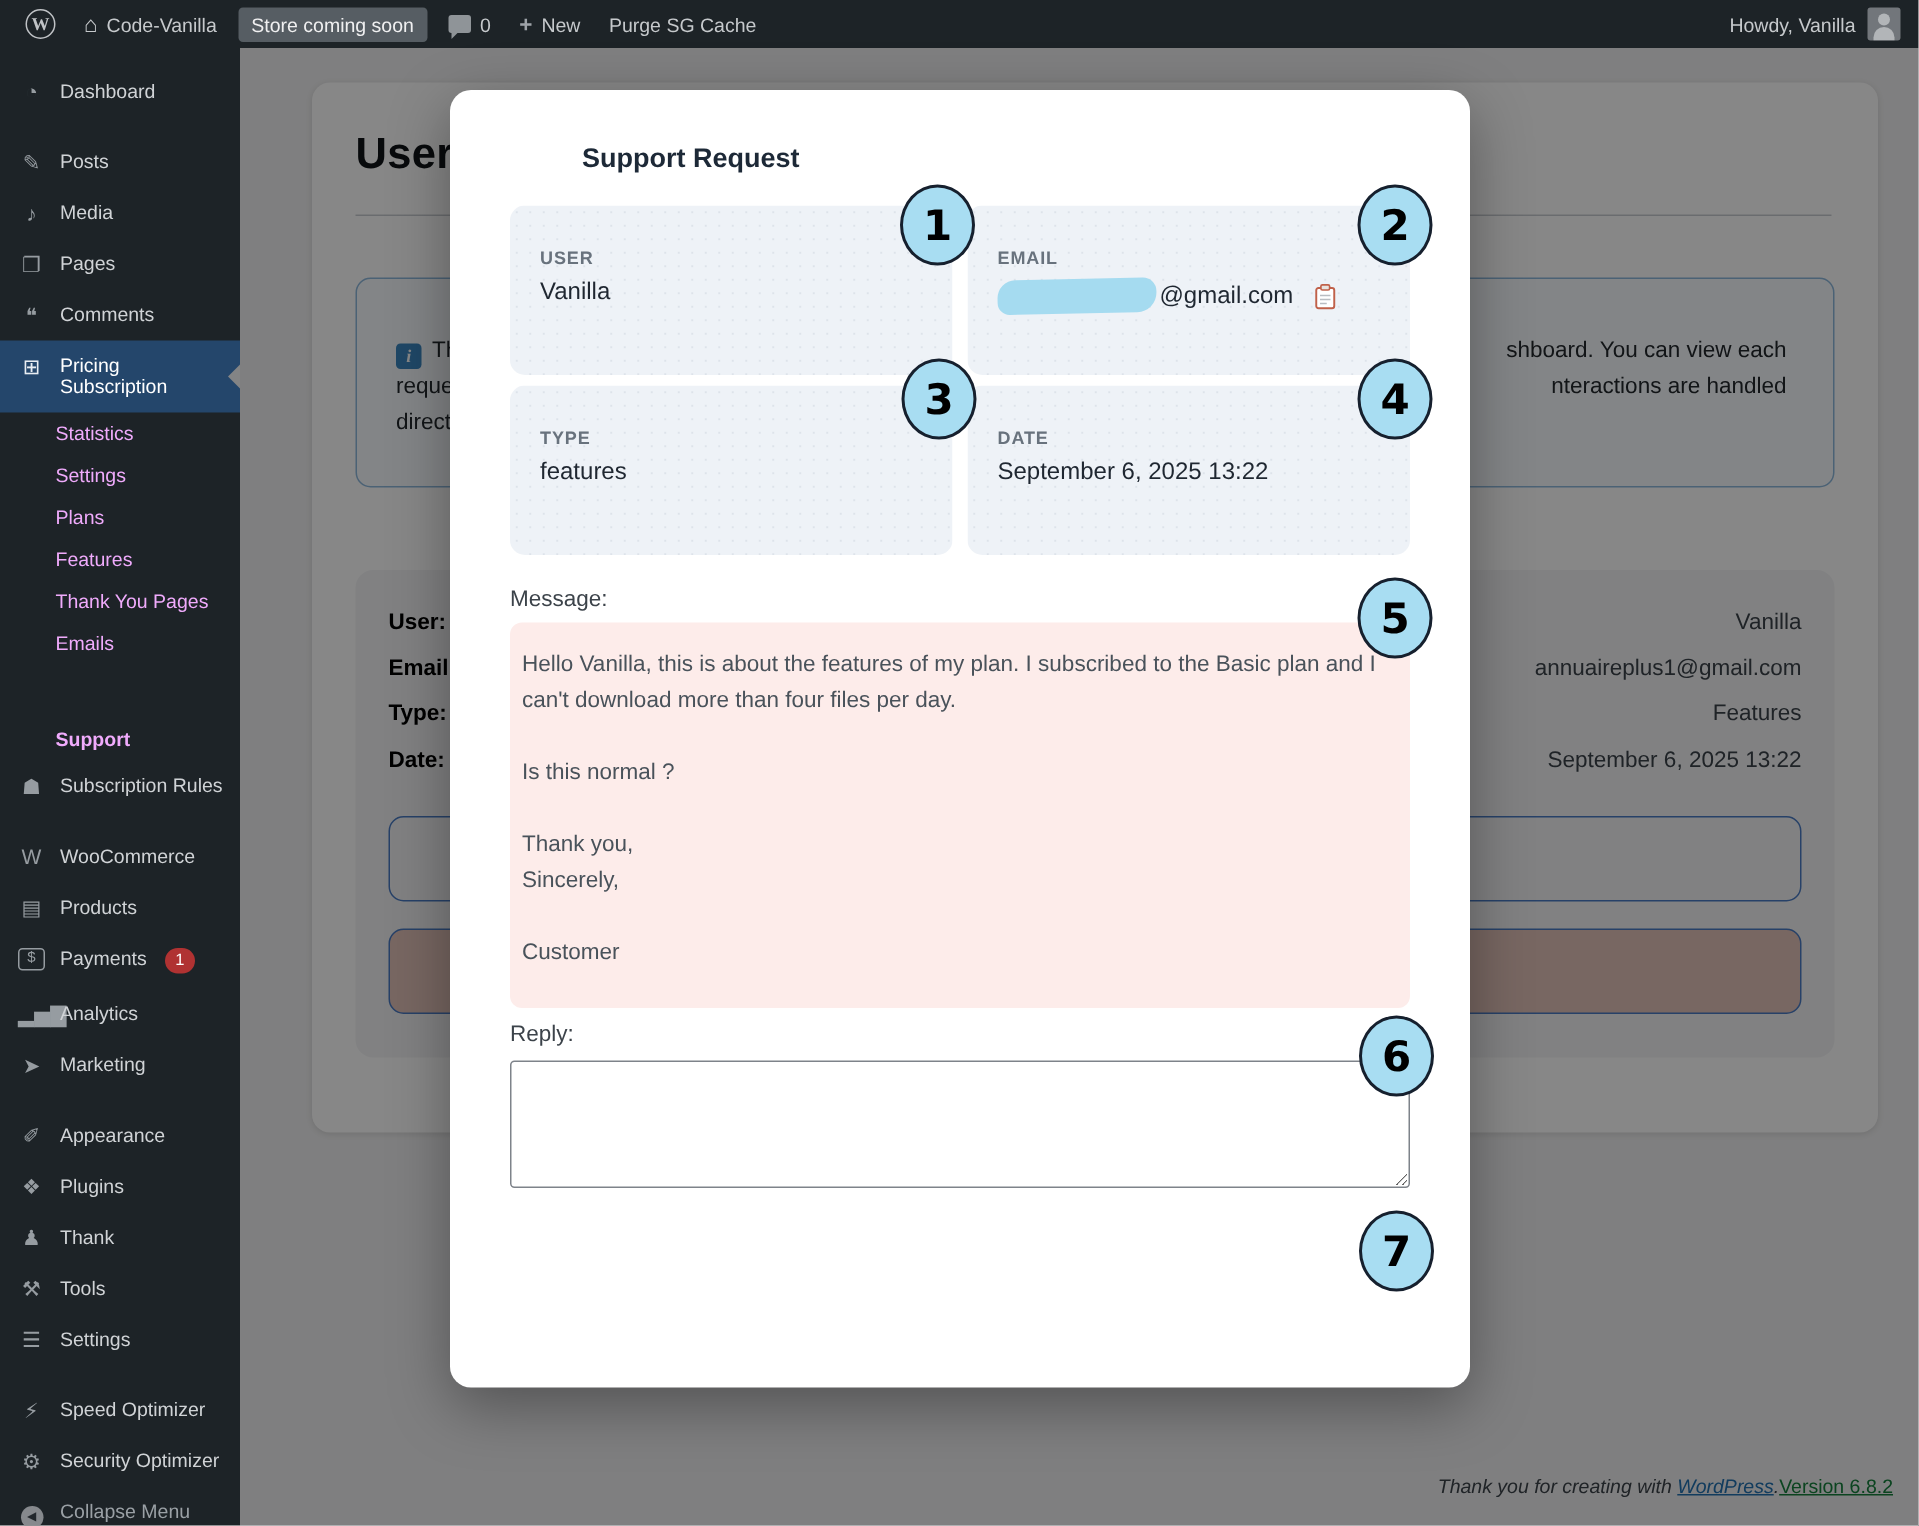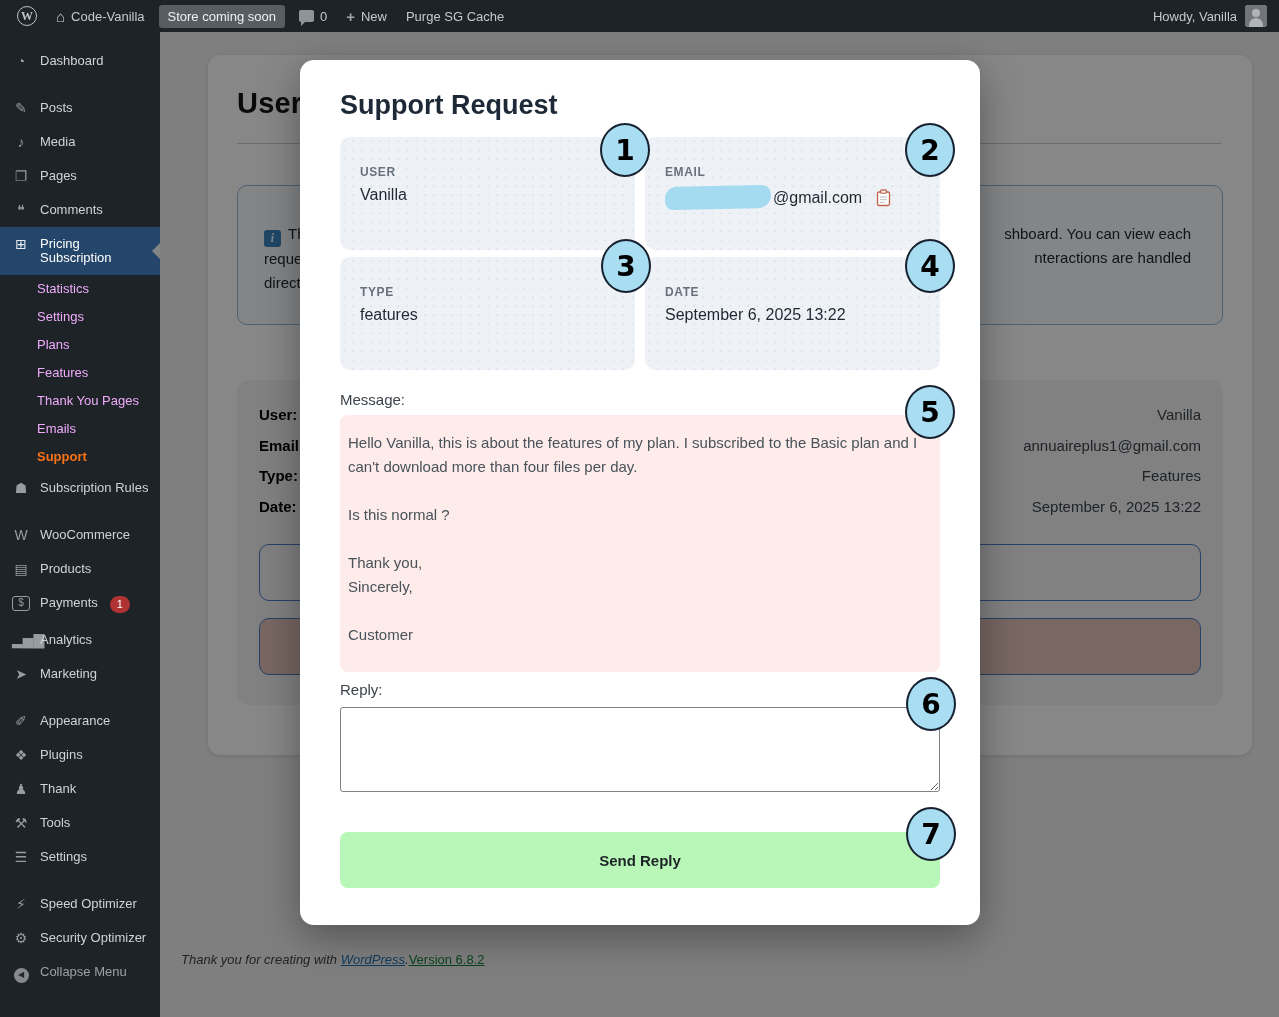--- a/index.html
+++ b/index.html
@@ -33,21 +33,21 @@
   .menu-item{display:flex;align-items:flex-start;gap:10px;padding:10px 10px 10px 12px;font-size:13px;line-height:14px;color:#d0d3d6;cursor:pointer;position:relative;}
   .mi-icon{width:18px;flex:0 0 18px;text-align:center;color:#969ca1;font-size:14px;line-height:14px;}
   .menu-item.active{background:var(--active-blue);color:#fff;}
   .menu-item.active .mi-icon{color:#e8edf2;}
   .menu-item.active::after{content:'';position:absolute;right:0;top:50%;transform:translateY(-50%);
     border:8px solid transparent;border-right:8px solid #838485;}
   .mi-badge{background:var(--payments-red);color:#fff;border-radius:9px;font-size:11px;line-height:11px;padding:3px 7px;margin-left:2px;}
   .boxed-icon{border:1.4px solid #969ca1;border-radius:3px;font-size:10px;line-height:12px;height:15px;}
   .menu-sep{height:13px;}
   .submenu-item{padding:7px 10px 7px 37px;font-size:13px;line-height:14px;color:#f0abfc;cursor:pointer;}
-  .submenu-item.current{color:#f97316;font-weight:700;}
+  .submenu-item.current{color:#f0abfc;font-weight:700;margin-top:36px;}
   .collapse-circle{width:15px;height:15px;border-radius:50%;background:#86898d;color:#23282d;display:inline-flex;
     align-items:center;justify-content:center;font-size:8px;line-height:1;}
   .menu-item.dim{color:#9aa0a5;}
 
   
   #content{position:absolute;left:160px;top:32px;width:1119px;height:985px;background:var(--content-bg);}
   #wrap-card{position:absolute;left:48px;top:23px;width:1044px;height:700px;background:#ffffff;border-radius:12px;
     box-shadow:0 1px 4px rgba(0,0,0,.12);}
   #page-heading{position:absolute;left:29px;top:32px;font-size:29px;font-weight:700;color:#101418;letter-spacing:.2px;}
   #heading-rule{position:absolute;left:29px;top:88px;width:984px;height:1px;background:#c9cdd1;}
@@ -57,33 +57,33 @@
   .info-icon{display:inline-flex;width:17px;height:17px;background:#3b87c0;border-radius:3px;color:#fff;
     align-items:center;justify-content:center;font-family:"Liberation Serif",serif;font-style:italic;font-weight:700;font-size:12px;
     vertical-align:-3px;margin-right:7px;}
   .info-right{position:absolute;right:31px;top:36px;font-size:15px;line-height:24px;color:#23282d;text-align:right;}
   #detail-card{position:absolute;left:29px;top:325px;width:986px;height:325px;background:#f3f4f6;border-radius:12px;padding:20px 22px;}
   .detail-row{display:flex;justify-content:space-between;font-size:15px;line-height:30.5px;color:#3c434a;}
   .detail-row .lbl{font-weight:700;color:#000000;}
   .bg-btn{width:100%;height:57px;border-radius:10px;border:1.6px solid #4a7bc4;margin-top:0;cursor:pointer;background:transparent;}
   #bg-btn-1{margin-top:22px;}
   #bg-btn-2{margin-top:14px;background:#e3c2b9;}
-  #footer{position:absolute;left:0;top:920px;width:1119px;display:flex;justify-content:flex-start;padding:0 17px 0 21px;
+  #footer{position:absolute;left:0;top:951px;width:1119px;display:flex;justify-content:flex-end;padding:0 17px 0 21px;
     font-size:13px;color:#3c434a;}
   #footer .thanks{font-style:italic;}
   #footer a{color:#2271b1;text-decoration:underline;cursor:pointer;}
   #footer .version{color:#15803d;text-decoration:underline;}
 
   
   #dim-overlay{position:absolute;left:160px;top:32px;width:1119px;height:985px;background:rgba(0,0,0,0.47);z-index:40;}
 
   
   #modal{position:absolute;left:300px;top:60px;width:680px;height:865px;background:#fff;border-radius:14px;z-index:60;
     box-shadow:0 12px 40px rgba(0,0,0,.35);padding:32px 40px 0 40px;}
-  #modal-title{font-size:27px;font-weight:700;color:#1d2937;line-height:26px;}
+  #modal-title{font-size:18px;font-weight:700;color:#1d2937;line-height:26px;margin-left:48px;}
   #field-grid{display:grid;grid-template-columns:1fr 1fr;column-gap:10px;row-gap:7px;margin-top:19px;}
   .field-card{height:113px;background:var(--card-bg);border-radius:10px;padding:28px 20px 0 20px;
     background-image:radial-gradient(#dde3ea 1px,transparent 1px);background-size:9px 9px;}
   .field-label{font-size:12px;font-weight:700;letter-spacing:.6px;color:#68727d;}
   .field-value{font-size:16px;color:#1f2731;margin-top:7px;display:flex;align-items:center;}
   .redaction{display:inline-block;width:106px;height:23px;background:#a5dbf0;border-radius:12px 9px 13px 8px;
     transform:rotate(-1.2deg);margin-right:2px;}
   .copy-icon{margin-left:14px;cursor:pointer;display:inline-flex;}
   #message-label,#reply-label{font-size:15px;color:#3c434a;margin-top:20px;line-height:20px;}
   #message-box{margin-top:5px;height:257px;background:var(--msg-bg);border-radius:8px;padding:16px 8px;
@@ -309,21 +309,20 @@
   <div id="message-box">Hello Vanilla, this is about the features of my plan. I subscribed to the Basic plan and I can't download more than four files per day.
 
 Is this normal ?
 
 Thank you,
 Sincerely,
 
 Customer</div>
   <div id="reply-label">Reply:</div>
   <textarea id="reply-input" placeholder="" style=""></textarea>
-  <button id="send-btn">Send Reply</button>
 </div>
 
 <div class="badge-circle" style="left: 600px; top: 123px;">1</div>
 <div class="badge-circle" style="left: 905px; top: 123px;">2</div>
 <div class="badge-circle" style="left: 601px; top: 239px;">3</div>
 <div class="badge-circle" style="left: 905px; top: 239px;">4</div>
 <div class="badge-circle" style="left: 905px; top: 385px;">5</div>
 <div class="badge-circle" style="left: 906px; top: 677px;">6</div>
 <div class="badge-circle" style="left: 906px; top: 807px;">7</div>
 

